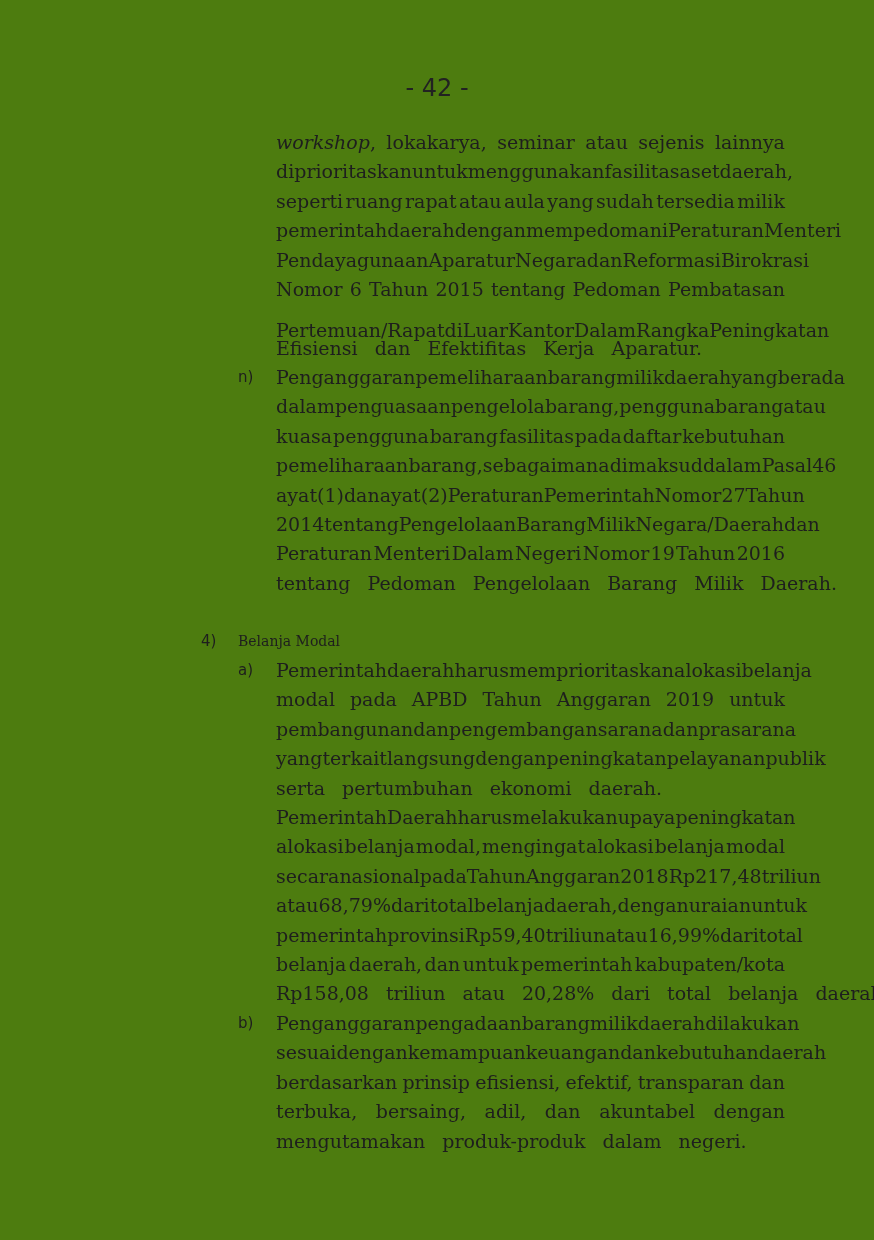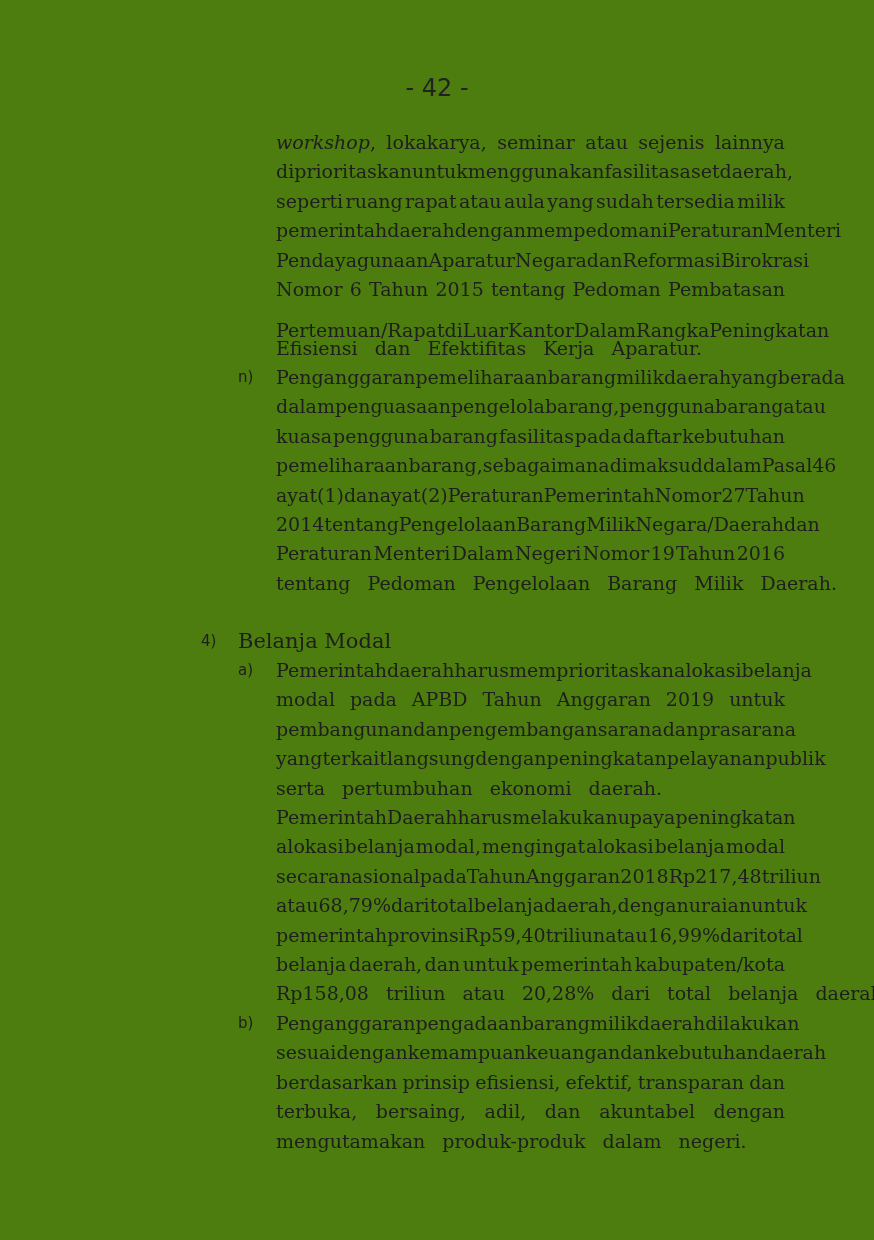--- a/index.html
+++ b/index.html
@@ -15,21 +15,21 @@
     white-space: nowrap; display: flex; justify-content: space-between;
   }
   .line.last { justify-content: flex-start; gap: 12px; }
   .line.last span { margin-right: 5px; }
   .marker {
     position: absolute; height: 29px; line-height: 29px;
     font-family: "DejaVu Sans", sans-serif; font-size: 15px; color: #1e1e1e;
   }
   .heading {
     position: absolute; left: 238px; height: 29px; line-height: 29px;
-    font-family: "DejaVu Serif", serif; font-size: 21px; color: #1e1e1e;
+    font-family: "DejaVu Serif", serif; font-size: 14px; color: #1e1e1e;
   }
   em { font-style: italic; }
 </style>
 </head>
 <body>
 
 <div class="page">
   <div class="page-number">- 42 -</div>
 
   <div id="continuation">

